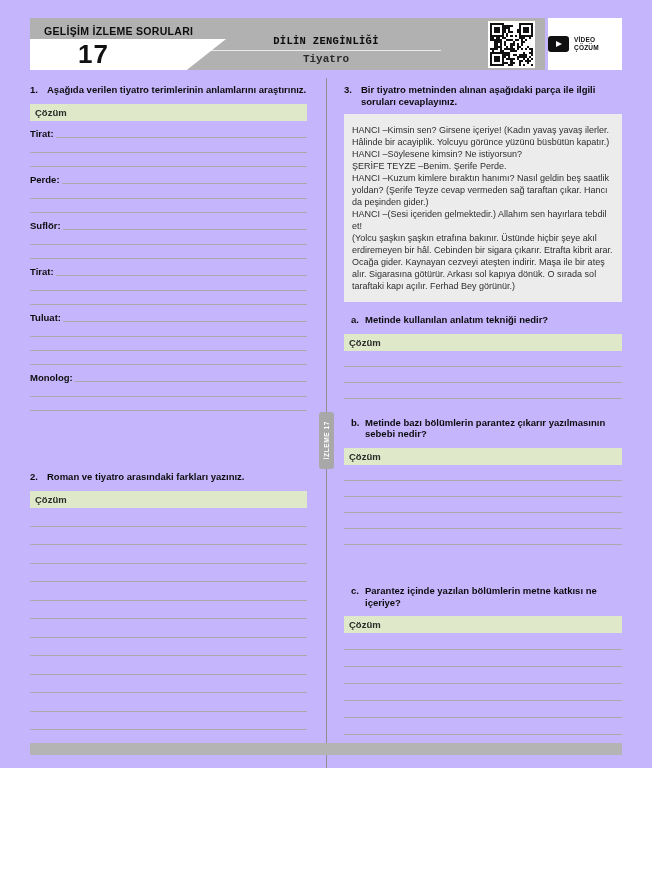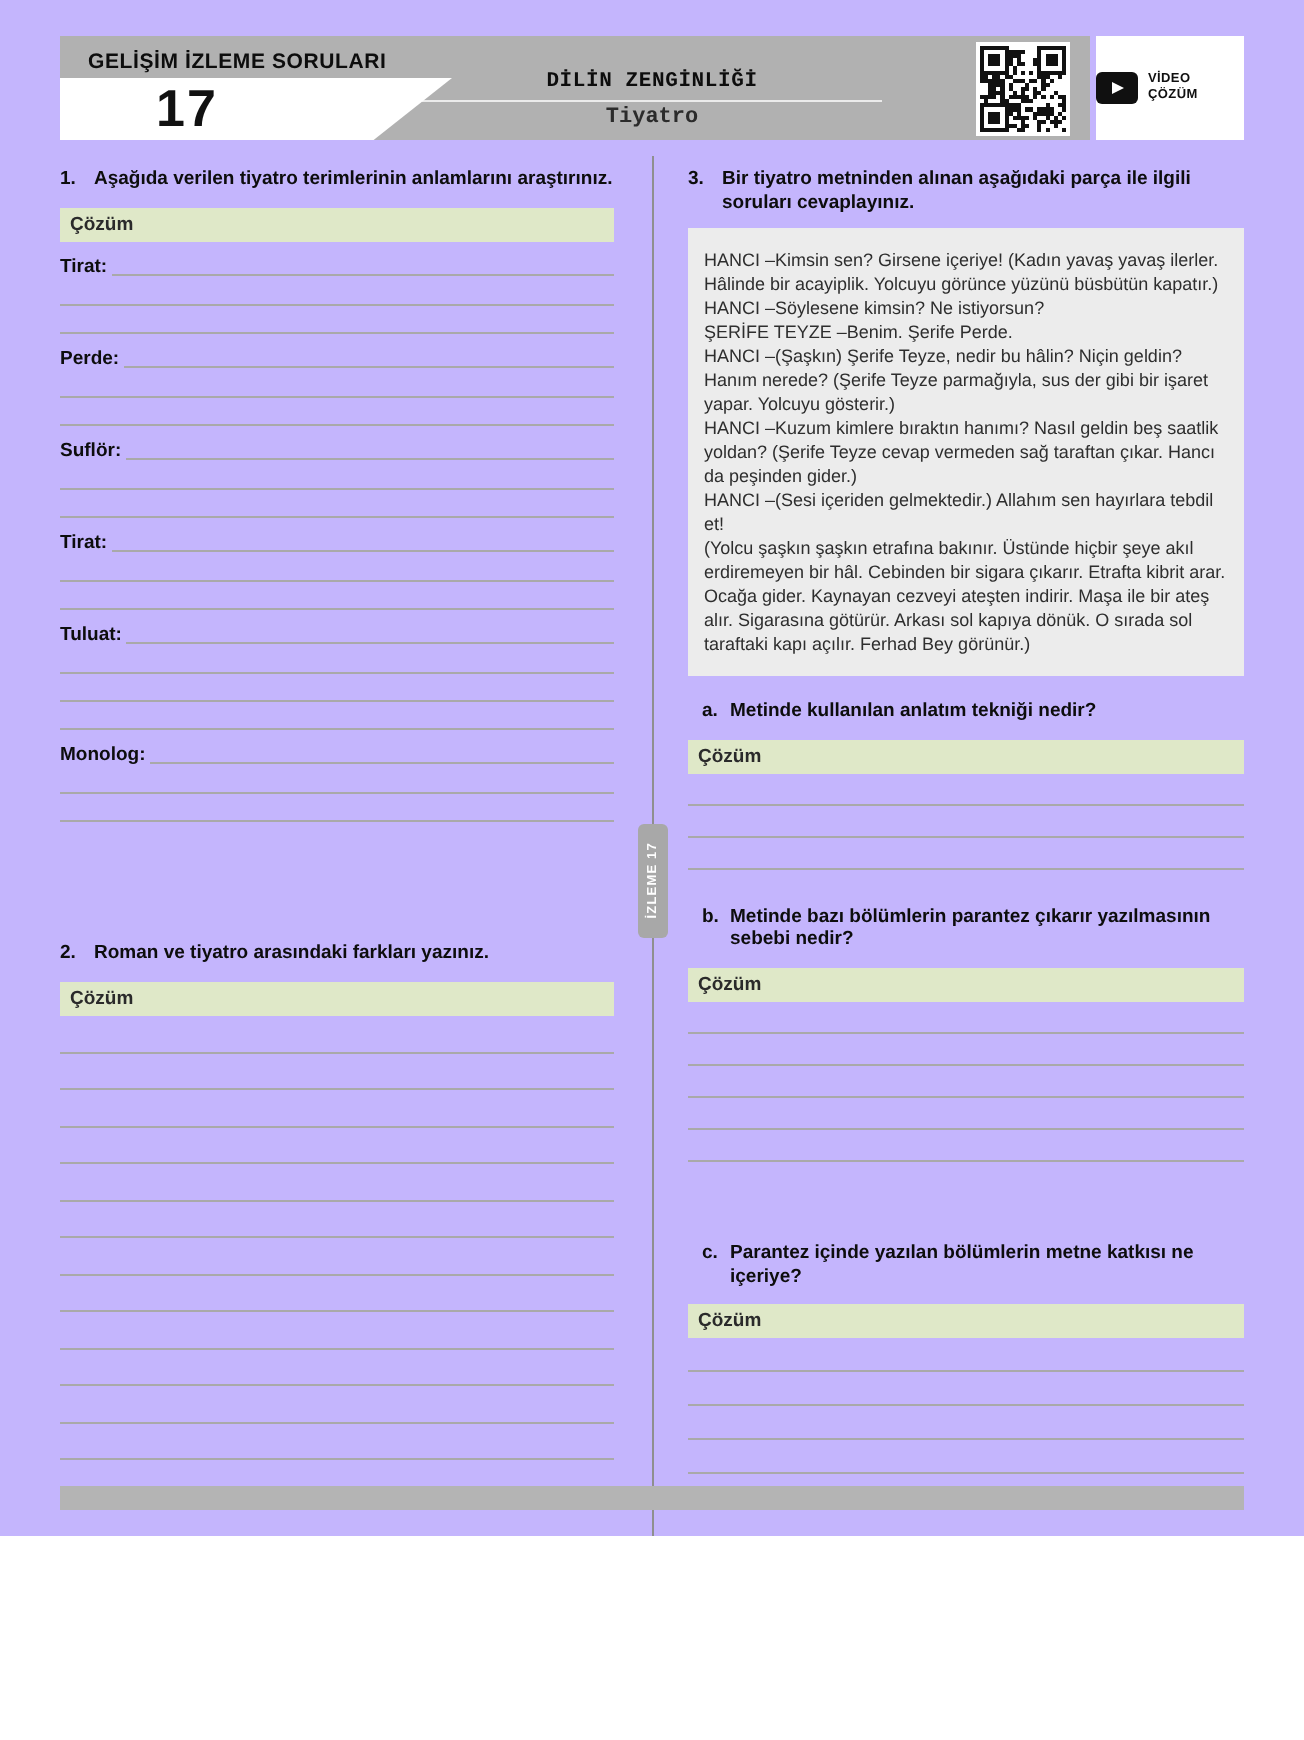--- a/index.html
+++ b/index.html
@@ -436,21 +436,20 @@
 
       <section class="col-right">
         <div class="q-row mt6">
           <span class="q-num">3.</span>
           <span class="q-text">Bir tiyatro metninden alınan aşağıdaki parça ile ilgili soruları cevaplayınız.</span>
         </div>
         <div id="passage" class="passage">
             <p>HANCI –Kimsin sen? Girsene içeriye! (Kadın yavaş yavaş ilerler. Hâlinde bir acayiplik. Yolcuyu görünce yüzünü büsbütün kapatır.)</p>
             <p>HANCI –Söylesene kimsin? Ne istiyorsun?</p>
             <p>ŞERİFE TEYZE –Benim. Şerife Perde.</p>
-            <p>HANCI –(Şaşkın) Şerife Teyze, nedir bu hâlin? Niçin geldin? Hanım nerede? (Şerife Teyze parmağıyla, sus der gibi bir işaret yapar. Yolcuyu gösterir.)</p>
             <p>HANCI –Kuzum kimlere bıraktın hanımı? Nasıl geldin beş saatlik yoldan? (Şerife Teyze cevap vermeden sağ taraftan çıkar. Hancı da peşinden gider.)</p>
             <p>HANCI –(Sesi içeriden gelmektedir.) Allahım sen hayırlara tebdil et!</p>
             <p>(Yolcu şaşkın şaşkın etrafına bakınır. Üstünde hiçbir şeye akıl erdiremeyen bir hâl. Cebinden bir sigara çıkarır. Etrafta kibrit arar. Ocağa gider. Kaynayan cezveyi ateşten indirir. Maşa ile bir ateş alır. Sigarasına götürür. Arkası sol kapıya dönük. O sırada sol taraftaki kapı açılır. Ferhad Bey görünür.)</p>
           </div>
         <div id="subqs">
             <div class="sub-row subq-a">
               <span class="sub-label">a.</span>
               <span class="sub-text">Metinde kullanılan anlatım tekniği nedir?</span>
             </div>
             <div class="solution-bar">Çözüm</div>

